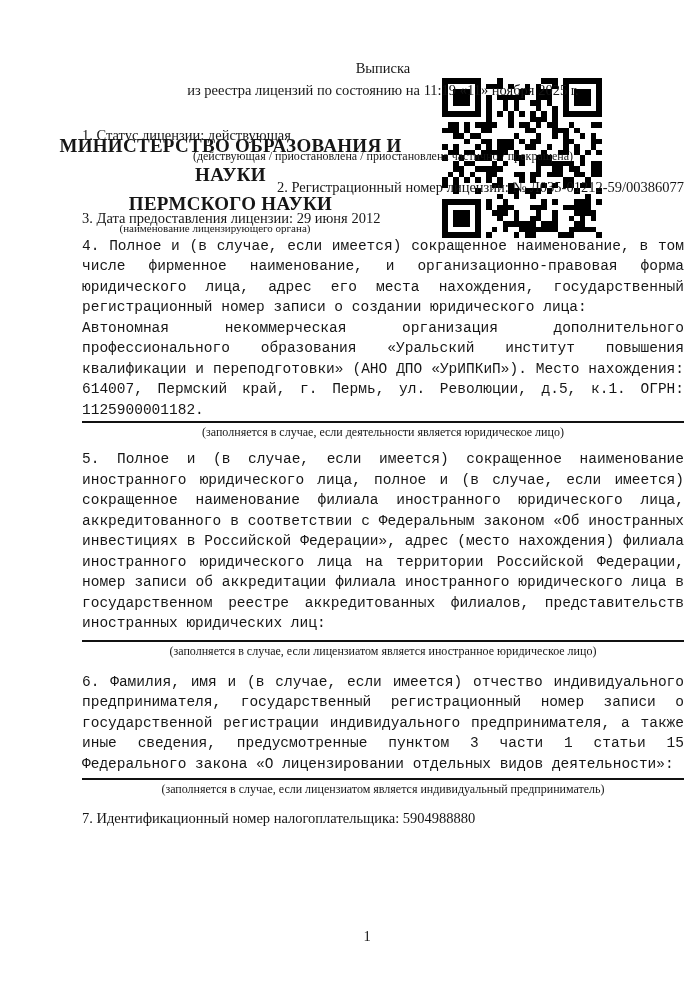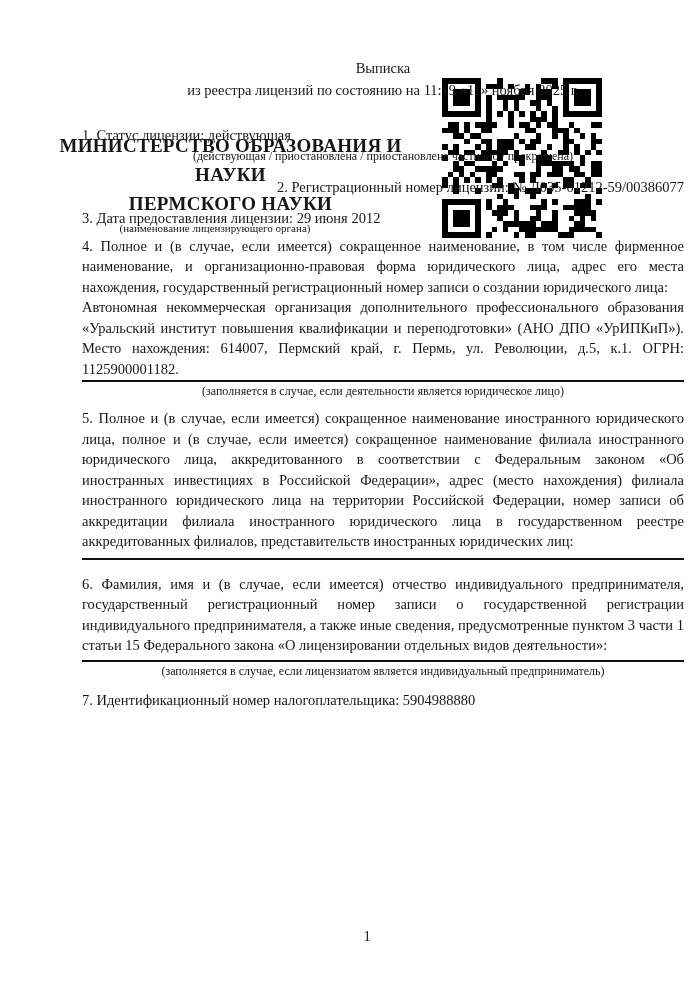--- a/index.html
+++ b/index.html
@@ -30,21 +30,21 @@
     font-size:11px;line-height:14px;margin-top:3px;font-family:Liberation Serif, serif;
   }
   .qr{
     position:absolute;left:442px;top:78px;width:160px;height:160px;
   }
   .qr svg{display:block;width:160px;height:160px;shape-rendering:crispEdges;}
   
   .doc-title{margin-top:57px;text-align:center;font-size:14.5px;line-height:22px;}
   
   .item{font-size:14.5px;line-height:20.5px;}
-  .para{text-align:justify;}
+  .para{text-align:justify;font-family:Liberation Mono, monospace;}
   .field-caption{
     font-size:12px;line-height:14px;text-align:center;margin-top:2px;
   }
   .cap-narrow{margin-top:3px;}
   .rule{
     border-top:2px solid #111;height:0;margin-top:1px;
   }
   .mt-item1{margin-top:24px;}
   .mt-item2{margin-top:14px;text-align:right;}
   .mt-item3{margin-top:11px;}
@@ -483,20 +483,21 @@
 
     <div class="item mt-item3">3. Дата предоставления лицензии: 29 июня 2012</div>
 
     <div class="item para mt-item4">4. Полное и (в случае, если имеется) сокращенное наименование, в том числе фирменное наименование, и организационно-правовая форма юридического лица, адрес его места нахождения, государственный регистрационный номер записи о создании юридического лица:</div>
     <div class="item para">Автономная некоммерческая организация дополнительного профессионального образования «Уральский институт повышения квалификации и переподготовки» (АНО ДПО «УрИПКиП»). Место нахождения: 614007, Пермский край, г. Пермь, ул. Революции, д.5, к.1. ОГРН: 1125900001182.</div>
     <div class="rule"></div>
     <div class="field-caption">(заполняется в случае, если деятельности является юридическое лицо)</div>
 
     <div class="item para mt-item5">5. Полное и (в случае, если имеется) сокращенное наименование иностранного юридического лица, полное и (в случае, если имеется) сокращенное наименование филиала иностранного юридического лица, аккредитованного в соответствии с Федеральным законом «Об иностранных инвестициях в Российской Федерации», адрес (место нахождения) филиала иностранного юридического лица на территории Российской Федерации, номер записи об аккредитации филиала иностранного юридического лица в государственном реестре аккредитованных филиалов, представительств иностранных юридических лиц:</div>
     <div class="rule mt-rule5"></div>
+    <div class="field-caption">(заполняется в случае, если лицензиатом является иностранное юридическое лицо)</div>
 
     <div class="item para mt-item6">6. Фамилия, имя и (в случае, если имеется) отчество индивидуального предпринимателя, государственный регистрационный номер записи о государственной регистрации индивидуального предпринимателя, а также иные сведения, предусмотренные пунктом 3 части 1 статьи 15 Федерального закона «О лицензировании отдельных видов деятельности»:</div>
     <div class="rule mt-rule6"></div>
     <div class="field-caption">(заполняется в случае, если лицензиатом является индивидуальный предприниматель)</div>
 
     <div class="item mt-item7">7. Идентификационный номер налогоплательщика: 5904988880</div>
 
   </div>
 
   <div class="page-number">1</div>

